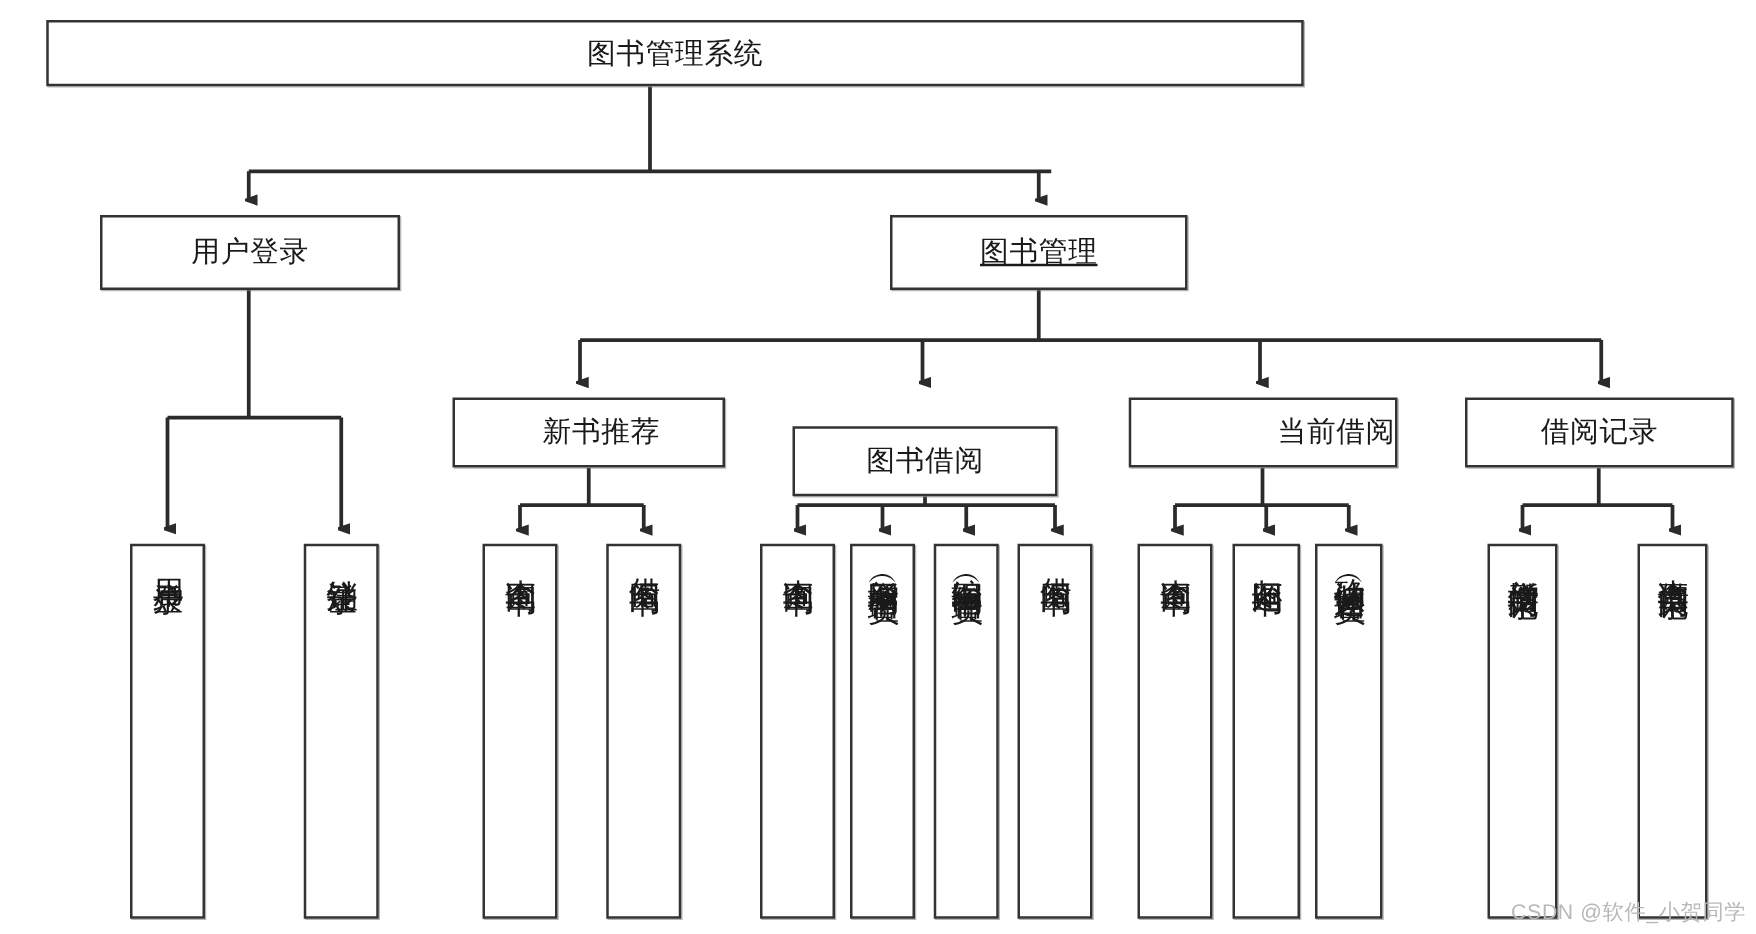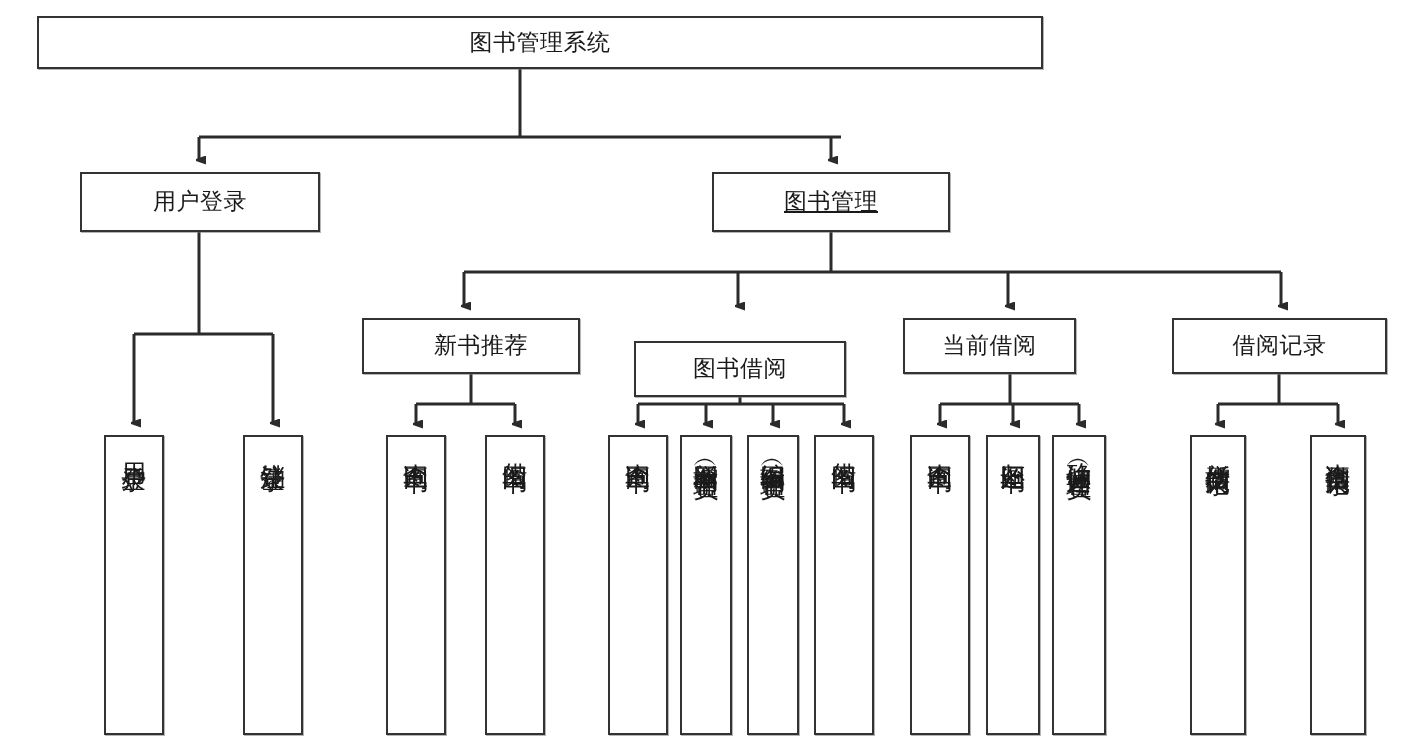--- a/index.html
+++ b/index.html
@@ -134,21 +134,21 @@
   </div>
 
   <div class="node horiz" style="left:362px;top:318px;width:218px;height:56px;padding-left:20px;">
     <span class="lbl">新书推荐</span>
   </div>
 
   <div class="node horiz" style="left:634px;top:318px;width:212px;height:56px;margin-top:23px;">
     <span class="lbl">图书借阅</span>
   </div>
 
-  <div class="node horiz" style="left:903px;top:318px;width:173px;height:56px;">
+  <div class="node horiz" style="left:903px;top:318px;width:215px;height:56px;justify-content:flex-end;">
     <span class="lbl">当前借阅</span>
   </div>
 
   <div class="node horiz" style="left:1172px;top:318px;width:215px;height:56px;justify-content:center;">
     <span class="lbl">借阅记录</span>
   </div>
 
   <div class="node vert" style="left:104px;top:435px;width:60px;height:300px;">
     <span class="lbl">用户登录</span>
   </div>
@@ -194,13 +194,14 @@
   </div>
 
   <div class="node vert" style="left:1190px;top:435px;width:56px;height:300px;">
     <span class="lbl">新增借阅记录</span>
   </div>
 
   <div class="node vert" style="left:1310px;top:435px;width:56px;height:300px;">
     <span class="lbl">查询借阅记录</span>
   </div>
 
+  <div class="watermark">CSDN @软件_小贺同学</div>
 </div>
 
 </body></html>

